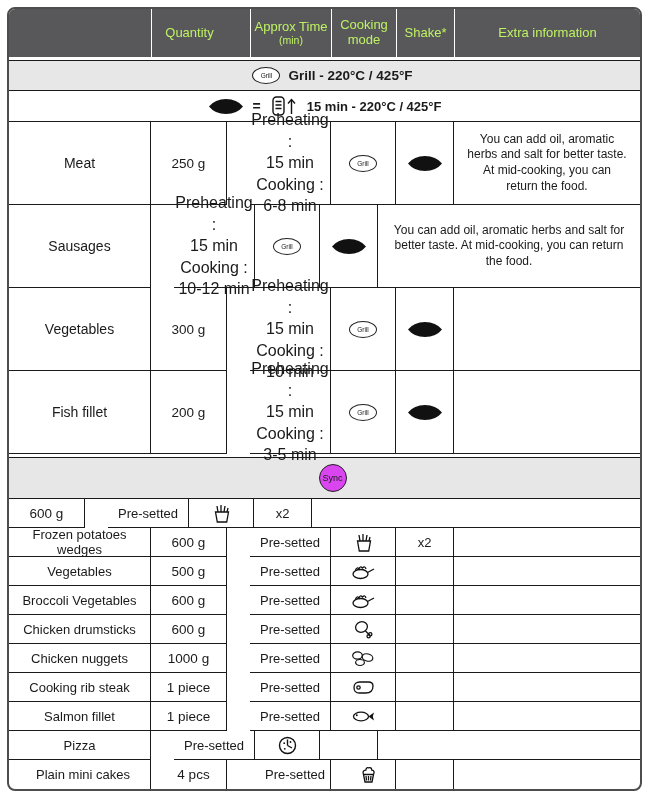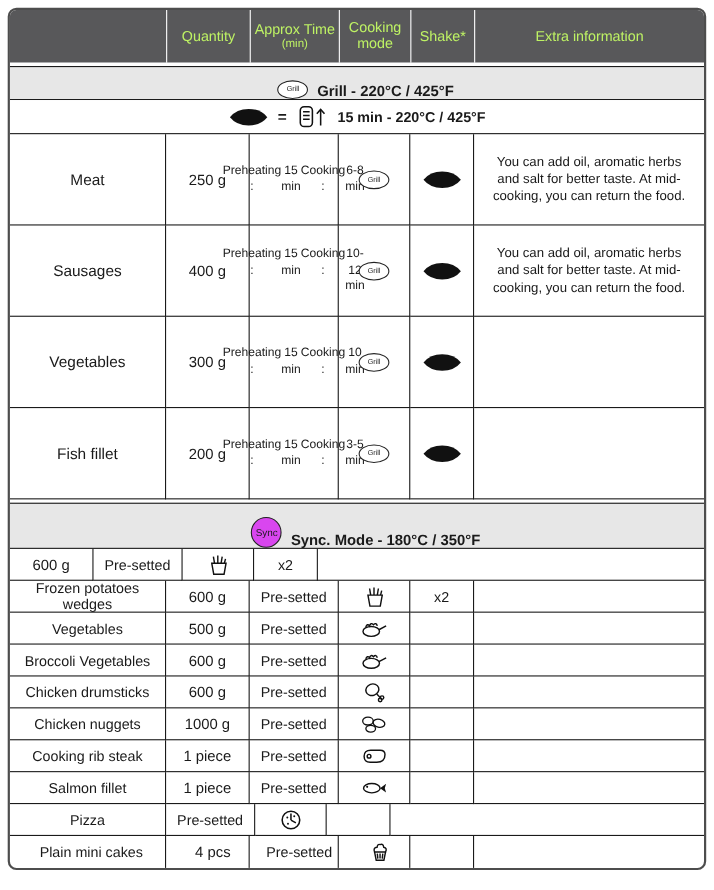--- a/index.html
+++ b/index.html
@@ -15,21 +15,21 @@
     margin: 7px;
     width: 635px;
     border: 2px solid #4d4d4d;
     border-radius: 8px;
     overflow: hidden;
     background: #fff;
   }
   
   .w-name  { width: 142px; }
   .w-qty   { width: 76px; }
-  .w-time  { width: 81px; }
+  .w-time  { width: 81px; margin-left: 23px; }
   .w-mode  { width: 65px; }
   .w-shake { width: 58px; }
   .w-info  { flex: 1; }
 
   .thead {
     display: flex;
     background: #58585a;
     color: #bef264;
     height: 48px;
   }
@@ -46,21 +46,21 @@
   .th-sub  { display: block; font-size: 10.5px; }
 
   .gap { height: 3px; background: #fff; }
 
   .section-bar {
     height: 31px;
     background: #e7e7e7;
     border-top: 1px solid #1a1a1a;
     border-bottom: 1px solid #1a1a1a;
     display: flex;
-    align-items: flex-end;
+    align-items: center;
     justify-content: center;
     gap: 8px;
     font-weight: bold;
     font-size: 13.5px;
     padding-left: 16px;
   }
   .section-bar.tall { height: 42px; }
 
   .legend-bar {
     height: 31px;
@@ -82,21 +82,21 @@
     display: flex;
     align-items: center;
     justify-content: center;
     text-align: center;
   }
   .c.w-info { border-right: none; }
 
   .grill-row .c { height: 83px; }
   .g-name { font-size: 14px; }
   .c.w-qty { font-size: 13.5px; }
-  .time-lines { display: flex; flex-direction: row; font-size: 11px; line-height: 1.35; }
+  .time-lines { display: flex; flex-direction: column; font-size: 16px; line-height: 1.35; }
   .time-lines span { display: block; }
   .info-text { font-size: 12px; line-height: 1.3; padding: 0 12px; }
 
   .sync-row .c { height: 29px; }
   .sync-row:last-child .c { border-bottom: none; padding-left: 10px; }
   .sync-name { font-size: 13px; padding: 0 3px; }
   .c.w-time { font-size: 13px; }
   .c.w-shake { font-size: 13px; }
 
   .badge-oval {
@@ -193,21 +193,20 @@
           <svg width="36" height="17" viewBox="0 0 36 17">
             <path d="M1 8.5 Q7 1 18 1 Q29 1 35 8.5 Q29 16 18 16 Q7 16 1 8.5 Z" fill="#111"></path>
           </svg>
         </span>
     </div>
     <div class="c w-info info-text">You can add oil, aromatic herbs and salt for better taste. At mid-cooking, you can return the food.</div>
   </div>
 
   <div class="row grill-row">
     <div class="c w-name g-name">Sausages</div>
-    <div class="c w-qty">400 g</div>
     <div class="c w-time">
       <div class="time-lines">
         <span>Preheating :</span>
         <span>15 min</span>
         <span>Cooking :</span>
         <span>10-12 min</span>
       </div>
     </div>
     <div class="c w-mode">
       <span class="badge-oval">
@@ -275,21 +274,20 @@
     </div>
     <div class="c w-info info-text"></div>
   </div>
 
   <div class="gap"></div>
 
   <div class="section-bar tall">
     <span class="badge-circle">
         <span>Sync</span>
       </span>
-    <span>Sync. Mode - 180°C / 350°F</span>
   </div>
 
   <div class="row sync-row">
     <div class="c w-qty">600 g</div>
     <div class="c w-time">Pre-setted</div>
     <div class="c w-mode">
         <span class="ic">
           <svg width="21" height="19" viewBox="0 0 21 19" fill="none" stroke="#111" stroke-width="1.3">
             <path d="M7 8 L6 2"></path>
             <path d="M10 8 L10 1"></path>

